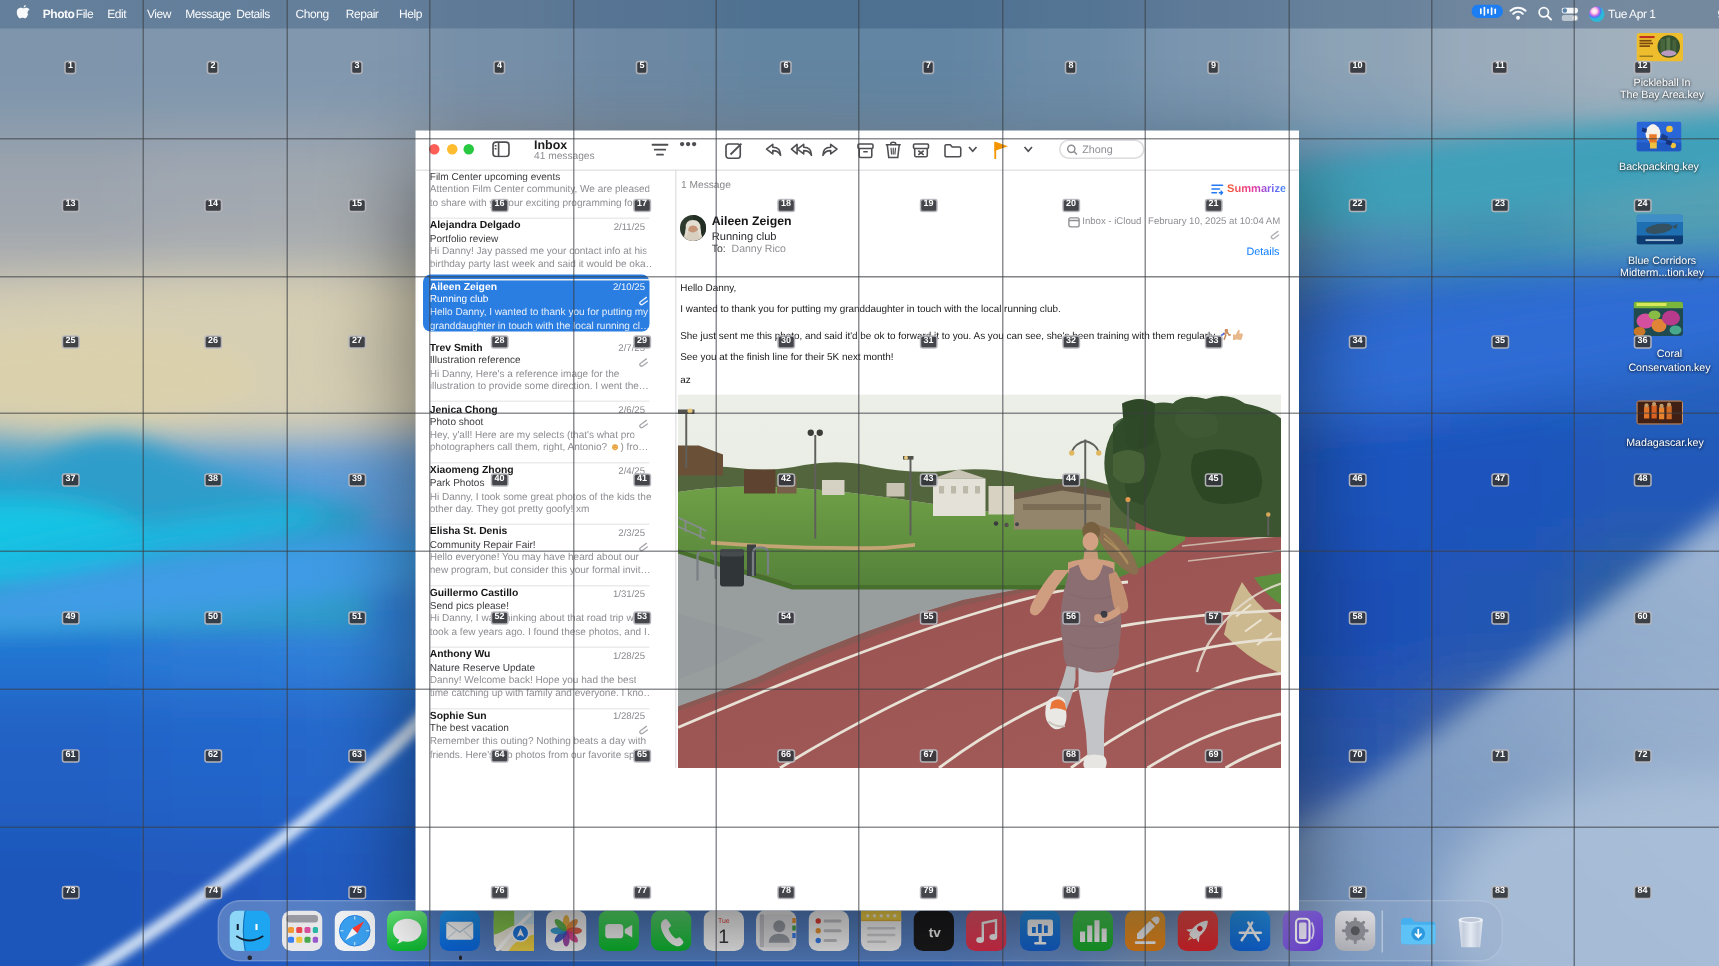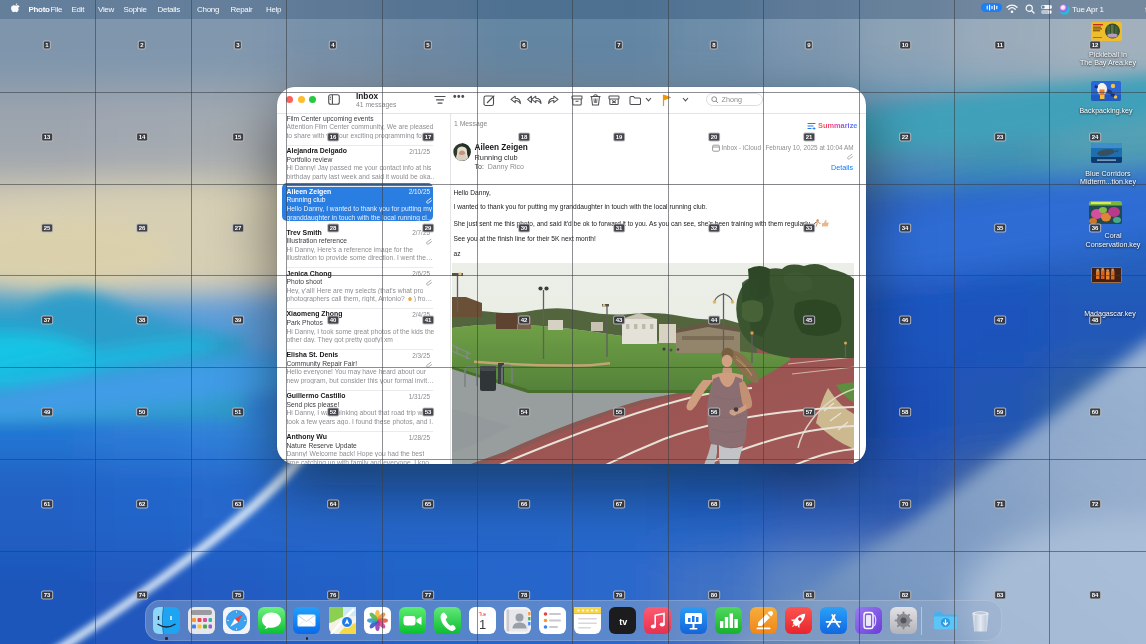--- a/index.html
+++ b/index.html
@@ -1,19 +1,19 @@
 <!DOCTYPE html>
 <html><head><meta charset="utf-8"><style>
 *{margin:0;padding:0;box-sizing:border-box}
 body{font-family:"Liberation Sans",sans-serif}
 #screen{position:relative;width:1146px;height:644px;overflow:hidden;background:#4a6f95}
 .abs{position:absolute}
 #menubar{position:absolute;left:0;top:0;width:1146px;height:19px;background:linear-gradient(to right,rgba(40,76,114,.30),rgba(28,60,98,.34));color:rgba(255,255,255,.96);font-size:8px;z-index:8}
 #menubar .mi{position:absolute;top:5px;white-space:nowrap;letter-spacing:-0.3px}
-#mailwin{position:absolute;left:277px;top:87px;width:589px;height:377px;background:#fff;border-radius:18px;box-shadow:0 22px 60px rgba(0,0,0,.5),0 0 1px rgba(0,0,0,.35);z-index:6;overflow:hidden}
+#mailwin{position:absolute;left:277px;top:87px;width:589px;height:520px;background:#fff;border-radius:0;box-shadow:0 22px 60px rgba(0,0,0,.5),0 0 1px rgba(0,0,0,.35);z-index:6;overflow:hidden}
 .tl{position:absolute;width:7px;height:7px;border-radius:50%;top:9px}
 .itm{position:absolute;left:0;width:173px;height:41px}
 .nm{position:absolute;left:9.5px;top:1.5px;font-size:6.9px;font-weight:bold;color:#161618;white-space:nowrap}
 .dt{position:absolute;right:20px;top:2px;font-size:6.4px;color:#8a8a8f;white-space:nowrap}
 .sj{position:absolute;left:9.5px;top:10px;font-size:6.7px;color:#3c3c40;white-space:nowrap}
 .p1{position:absolute;left:9.5px;top:18.7px;font-size:6.7px;max-width:147px;overflow:hidden;color:#8e8e93;white-space:nowrap}
 .p2{position:absolute;left:9.5px;top:27.2px;font-size:6.7px;max-width:147px;overflow:hidden;color:#8e8e93;white-space:nowrap}
 .sep{position:absolute;left:9.5px;right:17px;bottom:0;border-bottom:1px solid #ebebed}
 .clip{position:absolute;font-size:7px;color:#a8a8ad}
 .sel .nm,.sel .sj{color:#fff}
@@ -192,21 +192,21 @@
 <path d="M 40,656 C 120,606 210,542 268,486 C 284,470 294,460 304,446 L 312,452 C 296,472 282,486 264,503 C 204,557 118,616 48,662 Z" fill="#e6f1fb" opacity="0.9" filter="url(#b4)"></path>
 </svg>
 <div id="menubar">
 <span class="mi" style="left:11px;top:3px"><svg width="10" height="12" viewBox="0 0 10 12" style="vertical-align:-2px">
           <path fill="rgba(255,255,255,.96)" d="M6.8 1.1c.1.5-.1 1-.4 1.4-.3.4-.8.7-1.3.66-.06-.5.15-1 .42-1.33C5.8 1.47 6.35 1.2 6.8 1.1zM8.6 9.1c-.25.56-.37.8-.7 1.3-.45.7-1.1 1.56-1.9 1.56-.7 0-.9-.46-1.83-.45-.94 0-1.15.46-1.86.45-.8 0-1.4-.78-1.86-1.47C-.85 8.55-.98 6.1.02 4.8c.7-.93 1.8-1.47 2.84-1.47.9 0 1.5.47 2.2.47.7 0 1.1-.47 2.2-.47.9 0 1.9.5 2.6 1.37-2.28 1.25-1.9 4.5-.26 4.4z" transform="translate(.6 -.6) scale(.82)"></path>
         </svg></span>
 <span class="mi" style="left:28.5px;font-weight:bold;">Photo</span>
 <span class="mi" style="left:50.5px;">File</span>
 <span class="mi" style="left:71.5px;">Edit</span>
 <span class="mi" style="left:98px;">View</span>
-<span class="mi" style="left:123.5px;">Sophie</span>
+<span class="mi" style="left:123.5px;">Message</span>
 <span class="mi" style="left:157.5px;">Details</span>
 <span class="mi" style="left:197px;">Chong</span>
 <span class="mi" style="left:230.5px;">Repair</span>
 <span class="mi" style="left:266px;">Help</span>
 <span class="mi" style="left:981px;top:3px"><svg width="21" height="9" viewBox="0 0 21 9">
           <rect width="21" height="9" rx="4.5" fill="#1d7df2"></rect>
           <g stroke="#fff" stroke-width="1.1" stroke-linecap="round">
             <line x1="6.2" y1="3" x2="6.2" y2="6"></line>
             <line x1="8.6" y1="2" x2="8.6" y2="7"></line>
             <line x1="11" y1="3.4" x2="11" y2="5.6"></line>
@@ -340,21 +340,21 @@
         <circle cx="21.7" cy="2.8" r="1.4" fill="#c09a6a"></circle>
       </g>
     </svg>
 <div class="dklabel" style="left:1108px;top:51.3px">Pickleball In</div>
 <div class="dklabel" style="left:1108px;top:58.9px">The Bay Area.key</div>
 <div class="dklabel" style="left:1106px;top:107.2px">Backpacking.key</div>
 <div class="dklabel" style="left:1108px;top:169.5px">Blue Corridors</div>
 <div class="dklabel" style="left:1108px;top:177.7px">Midterm...tion.key</div>
 <div class="dklabel" style="left:1113px;top:232.4px">Coral</div>
 <div class="dklabel" style="left:1113px;top:240.7px">Conservation.key</div>
-<div class="dklabel" style="left:1110px;top:310px">Madagascar.key</div>
+<div class="dklabel" style="left:1110px;top:291px">Madagascar.key</div>
 <div id="dock">
 <div class="di" style="left:7.0px"><svg width="27" height="27" viewBox="0 0 27 27">
           <rect width="27" height="27" rx="6.2" fill="#1ea5f2"></rect>
           <path d="M10.5 0 C 9 8 9 19 10.5 27 L 6.2 27 Q 0 27 0 20.8 L 0 6.2 Q 0 0 6.2 0 Z" fill="#8ed6f8"></path>
           <path d="M10.5 0 C 9 8 9 19 10.5 27" stroke="#1272b8" stroke-width=".8" fill="none"></path>
           <line x1="5.5" y1="9" x2="5.5" y2="13" stroke="#123" stroke-width="1.4"></line>
           <line x1="18" y1="9" x2="18" y2="13" stroke="#fff" stroke-width="1.4"></line>
           <path d="M4.5 17 Q 13.5 23 22.5 17" stroke="#123" stroke-width="1.3" fill="none"></path>
         </svg></div>
 <div class="di" style="left:42.1px"><svg width="27" height="27" viewBox="0 0 27 27">

